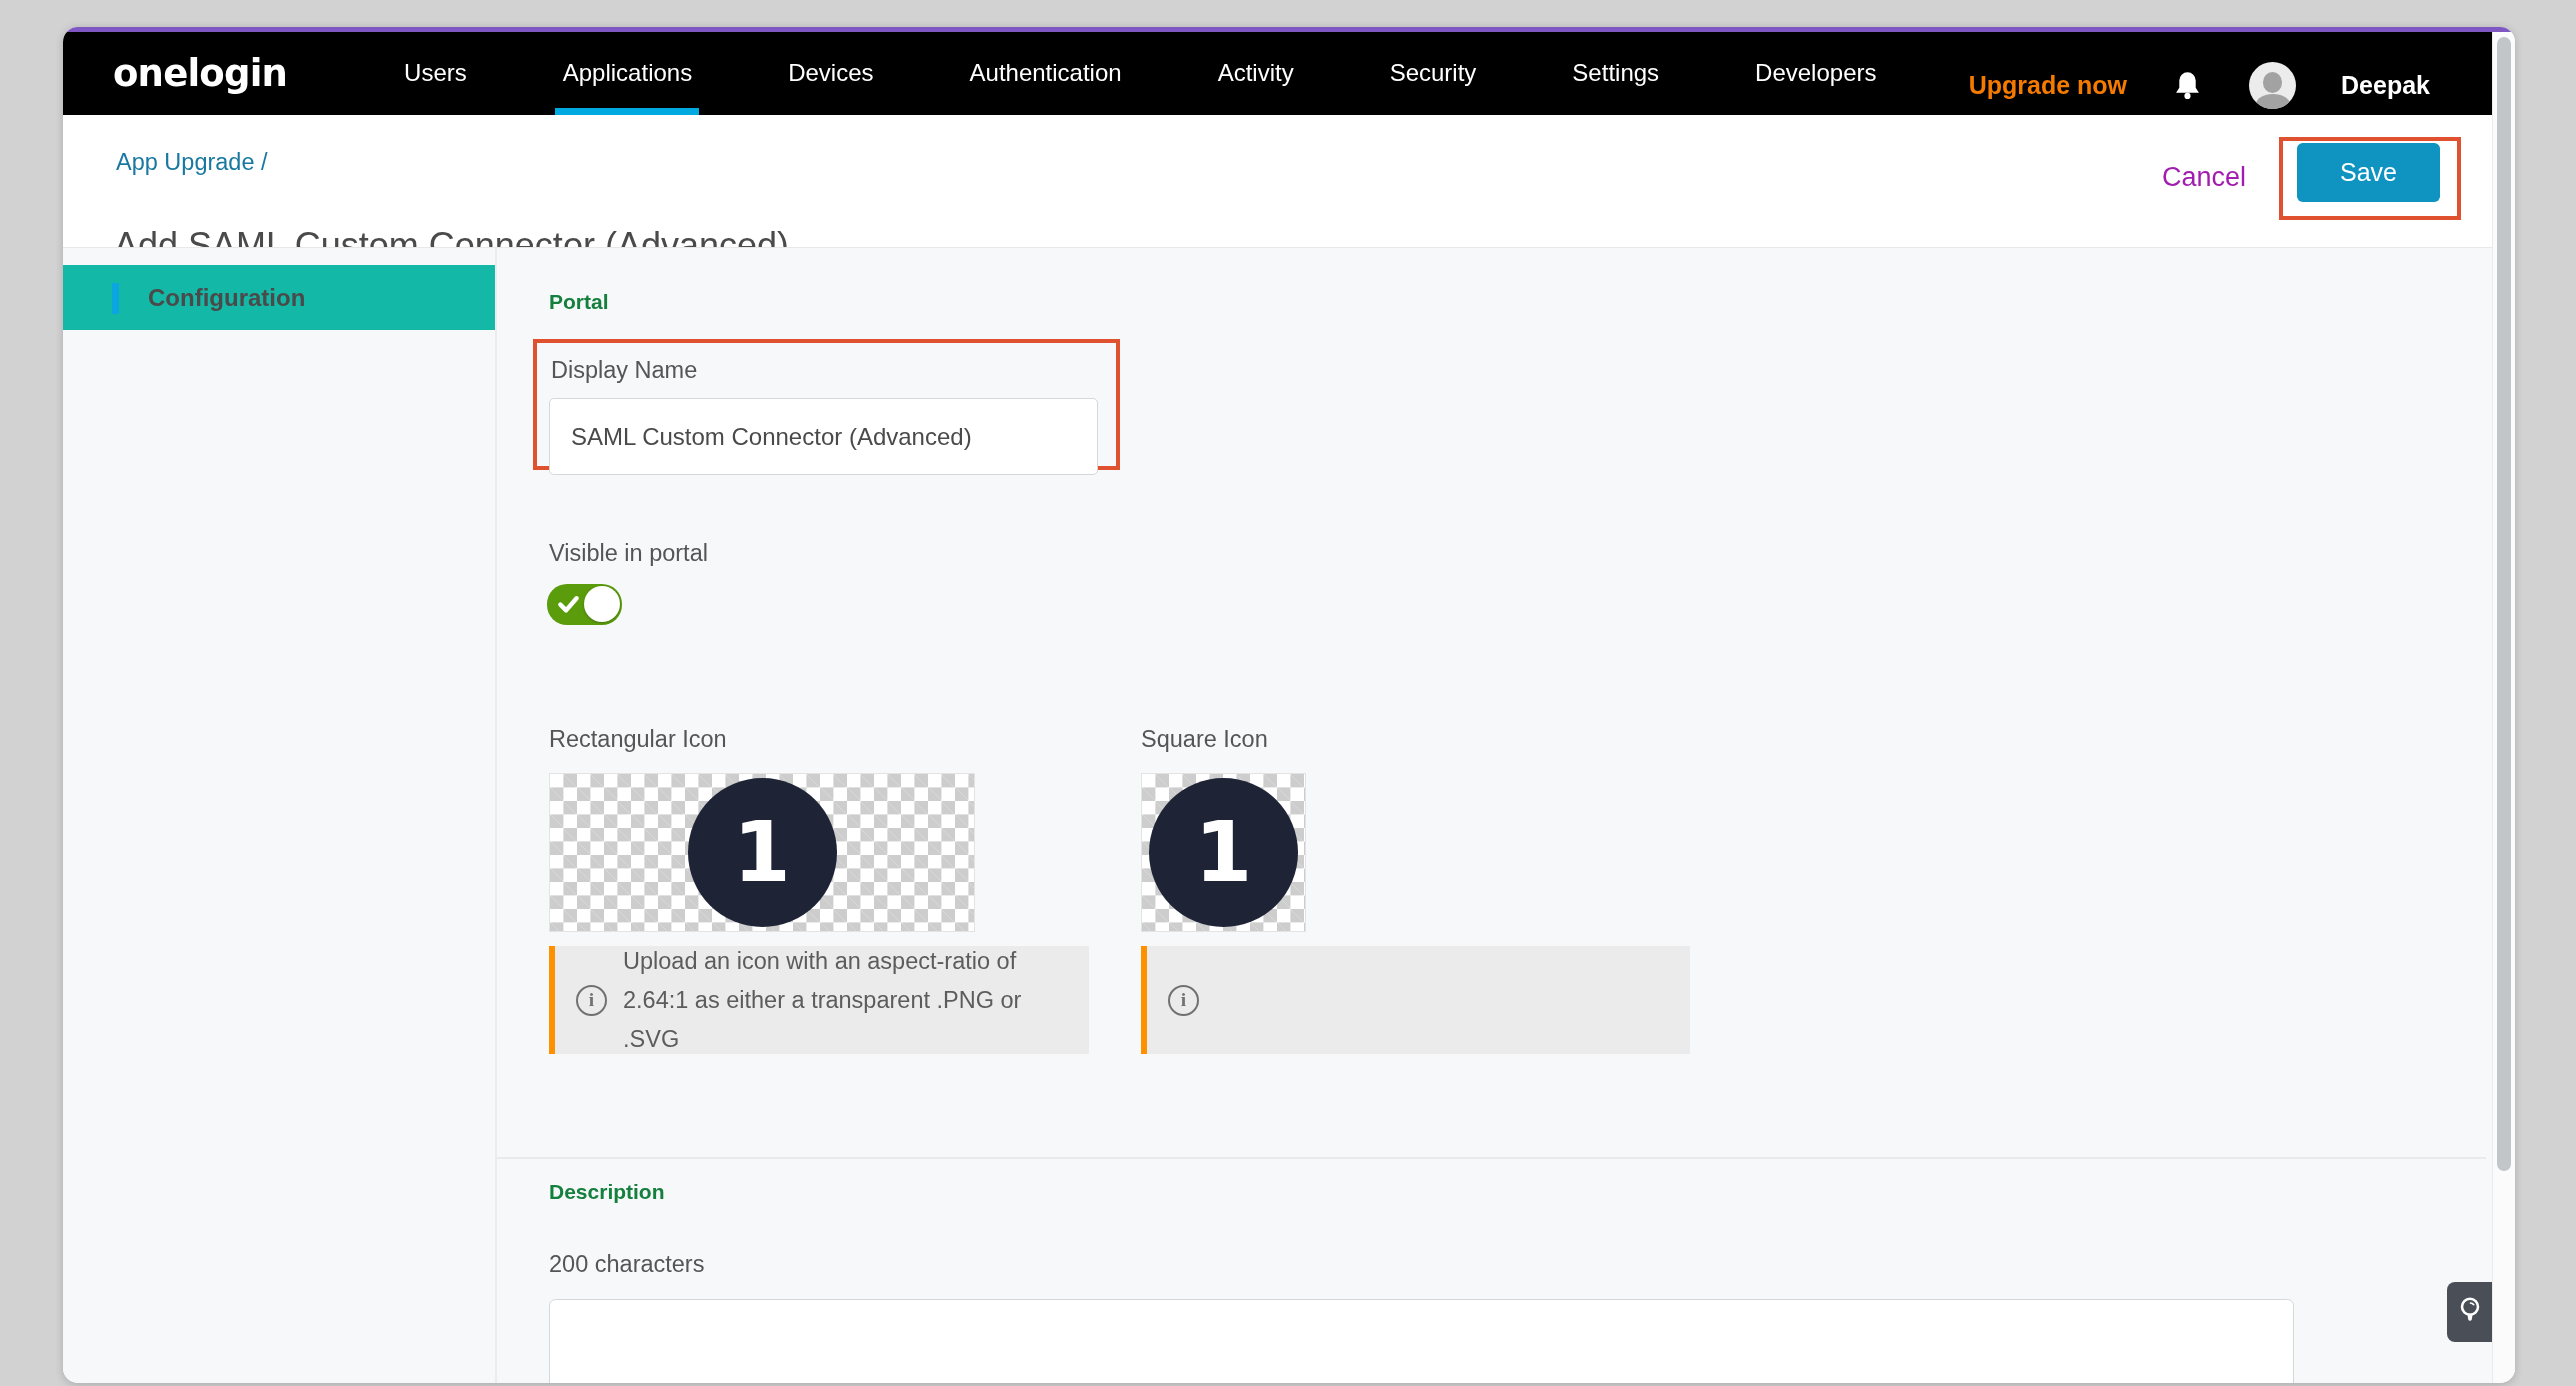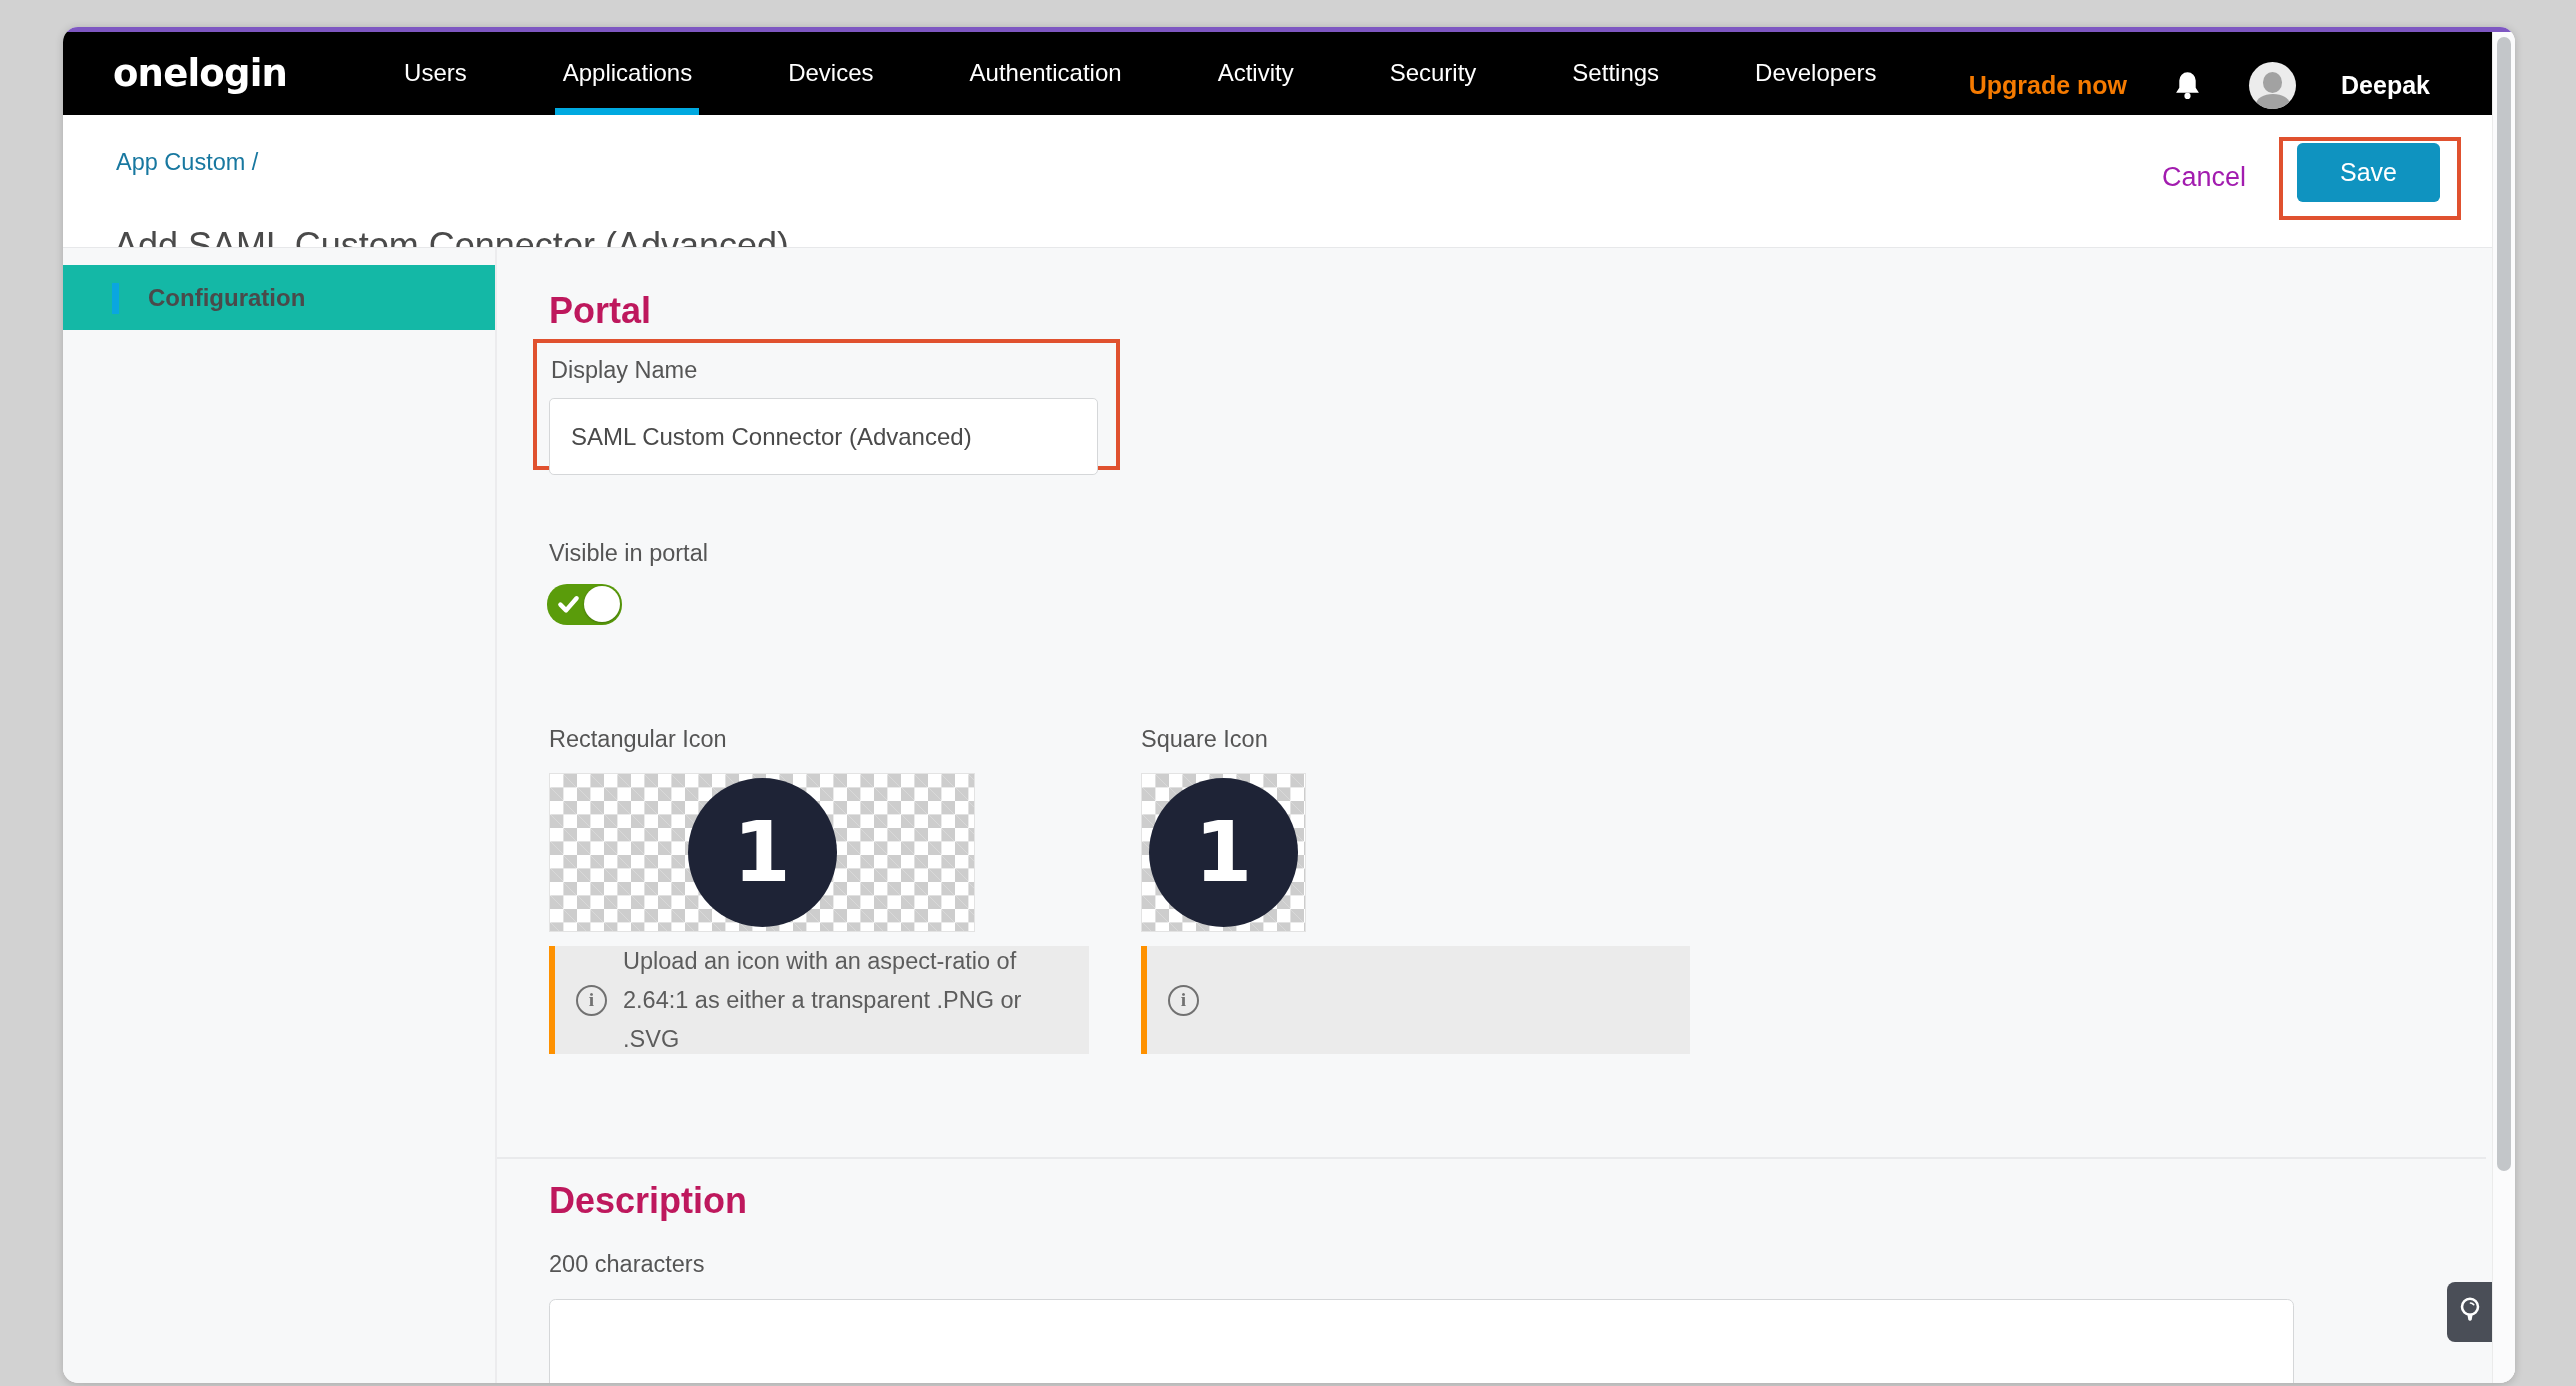--- a/index.html
+++ b/index.html
@@ -59,21 +59,21 @@
 
   .header-divider { position:absolute; left:0; top:220px; right:23px; height:1.6px; background:#e7e8ea; }
 
   
   .page-body { position:absolute; left:0; top:221px; right:0; bottom:0; background:#f7f8f9; overflow:hidden; }
   .sidebar-divider { position:absolute; left:432px; top:0; bottom:0; width:1.6px; background:#ececee; }
   .sidebar-item-active { position:absolute; left:0; top:17px; width:432px; height:65px; background:#14b8a6; cursor:pointer; }
   .active-bar { position:absolute; left:49px; top:18px; width:7.3px; height:31px; background:#0aa6e0; }
   .sidebar-label { position:absolute; left:85px; top:19.4px; font-size:24px; font-weight:700; color:#4a4a4a; }
 
-  .section-title { position:absolute; font-size:36px; font-weight:700; color:#be185d; }
+  .section-title { position:absolute; font-size:21px; font-weight:700; color:#15803d; }
   .portal-title { left:486px; top:42px; }
   .desc-title { left:486px; top:932px; }
 
   .field-label { position:absolute; font-size:23.5px; color:#555; }
   .display-name-label { left:488px; top:109px; }
   .visible-label { left:486px; top:292px; }
   .recticon-label { left:486px; top:478px; }
   .sqicon-label { left:1078px; top:478px; }
   .char-label { left:486px; top:1003px; }
 
@@ -178,21 +178,21 @@
       </span>
       <span class="avatar">
         <span class="head"></span>
         <span class="shoulders"></span>
       </span>
       <span class="user-name">Deepak</span>
     </div>
   </div>
 
   <div class="page-header">
-    <div class="breadcrumb">App Custom /</div>
+    <div class="breadcrumb">App Upgrade /</div>
     <div class="page-title">Add SAML Custom Connector (Advanced)</div>
     <div class="cancel-link">Cancel</div>
     <button class="save-button">Save</button>
     <div class="annot annot-save"></div>
   </div>
   <div class="header-divider"></div>
 
   <div class="page-body">
     <div class="sidebar-divider"></div>
     <div class="sidebar-item-active">

